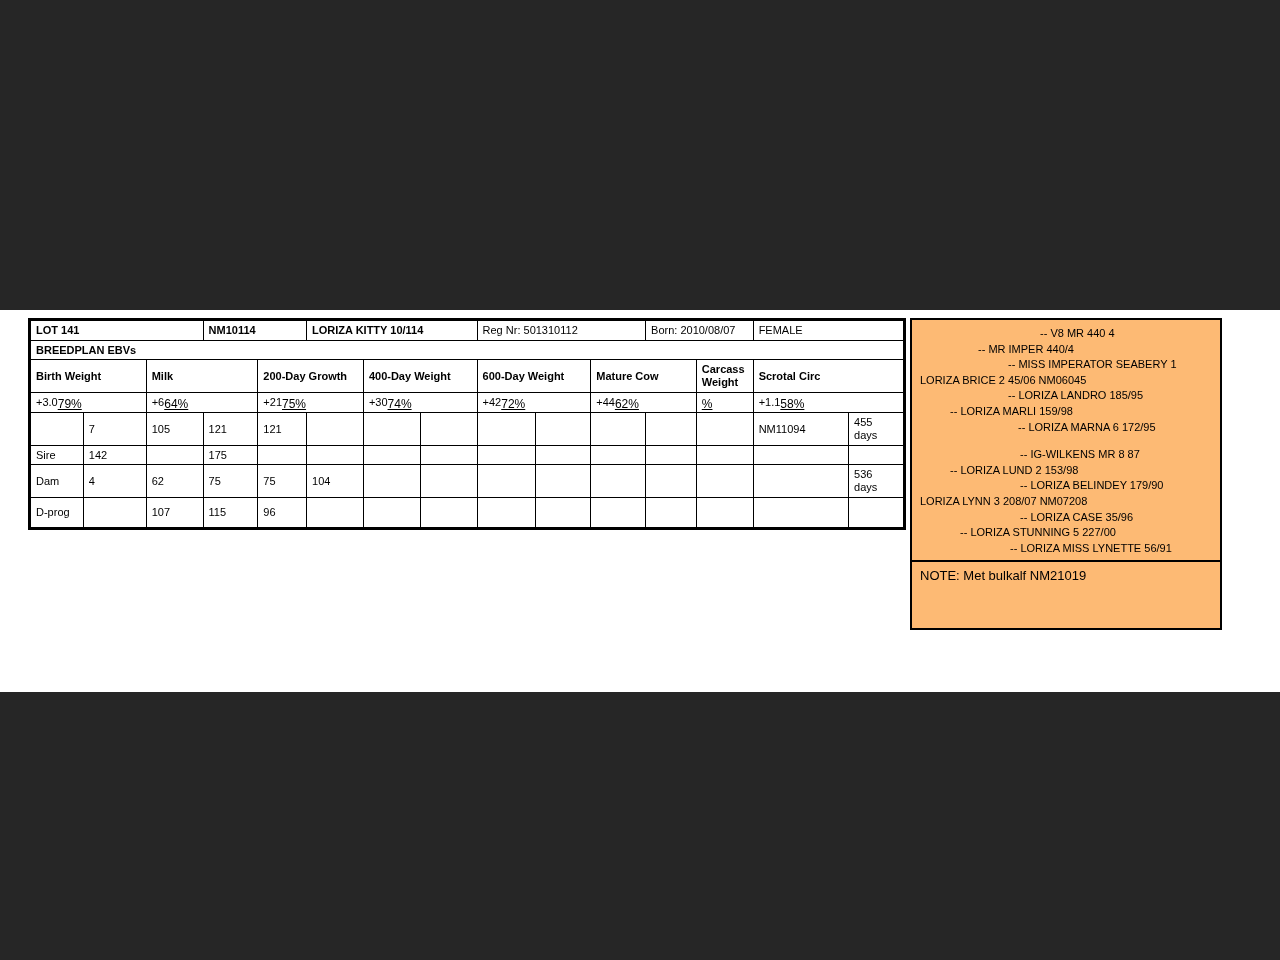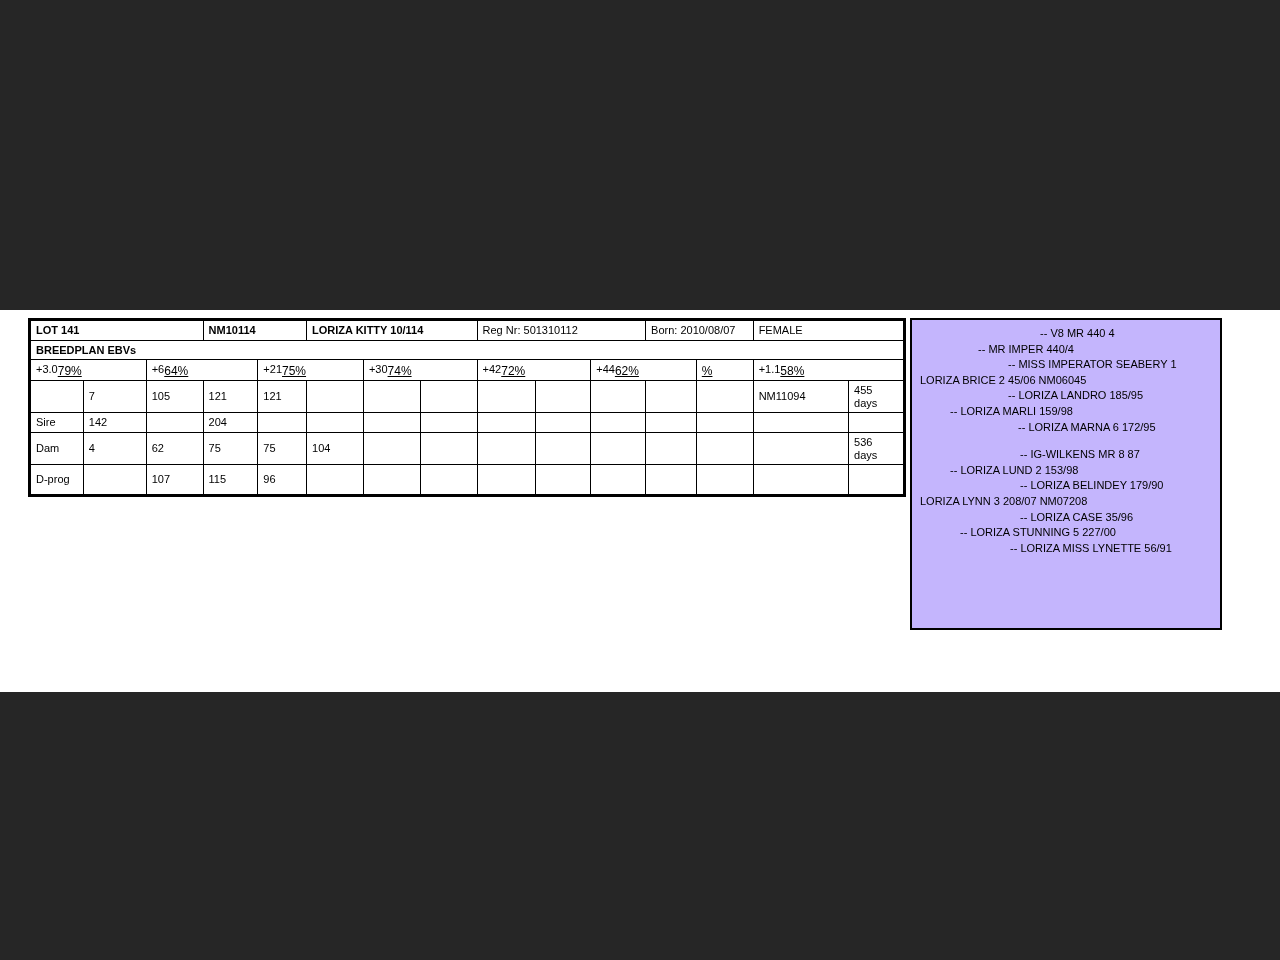--- a/index.html
+++ b/index.html
@@ -31,21 +31,21 @@
     background: #fff;
   }
   .pedigree-box {
     position: absolute;
     left: 910px;
     top: 8px;
     width: 312px;
     height: 312px;
     border: 2px solid #000;
     box-sizing: border-box;
-    background: #c4b5fd;
+    background: #fdba74;
   }
   table.lot {
     border-collapse: collapse;
     width: 100%;
     table-layout: fixed;
   }
   table.lot td {
     border: 1px solid #000;
     padding: 3px 5px;
     font-size: 11px;
@@ -124,20 +124,30 @@
         <td colspan="3" class="t-lot">LORIZA KITTY   10/114</td>
         <td colspan="3" class="t-reg">Reg Nr: 501310112</td>
         <td colspan="2" class="t-reg">Born: 2010/08/07</td>
         <td colspan="2" class="t-reg">FEMALE</td>
       </tr>
 
       <tr>
         <td colspan="15" class="breedplan-title">BREEDPLAN EBVs</td>
       </tr>
 
+      <tr>
+        <td colspan="2" class="hdr">Birth Weight</td>
+        <td colspan="2" class="hdr">Milk</td>
+        <td colspan="2" class="hdr">200-Day Growth</td>
+        <td colspan="2" class="hdr">400-Day Weight</td>
+        <td colspan="2" class="hdr">600-Day Weight</td>
+        <td colspan="2" class="hdr">Mature Cow</td>
+        <td class="hdr">Carcass Weight</td>
+        <td colspan="2" class="hdr">Scrotal Circ</td>
+      </tr>
 
       <tr>
         <td colspan="2" class="val cell-nowrap"><span>+3.0</span><span class="pct">79%</span></td>
         <td colspan="2" class="val cell-nowrap"><span>+6</span><span class="pct">64%</span></td>
         <td colspan="2" class="val cell-nowrap"><span>+21</span><span class="pct">75%</span></td>
         <td colspan="2" class="val cell-nowrap"><span>+30</span><span class="pct">74%</span></td>
         <td colspan="2" class="val cell-nowrap"><span>+42</span><span class="pct">72%</span></td>
         <td colspan="2" class="val cell-nowrap"><span>+44</span><span class="pct">62%</span></td>
         <td class="val cell-nowrap"><span></span><span class="pct">%</span></td>
         <td colspan="2" class="val cell-nowrap"><span>+1.1</span><span class="pct">58%</span></td>
@@ -160,21 +170,21 @@
         <td></td>
         <td></td>
         <td>NM11094</td>
         <td>455 days</td>
       </tr>
 
       <tr>
         <td>Sire</td>
         <td>142</td>
         <td></td>
-        <td>204</td>
+        <td>175</td>
         <td></td>
         <td></td>
         <td></td>
         <td></td>
         <td></td>
         <td></td>
         <td></td>
         <td></td>
         <td></td>
         <td></td>
@@ -232,15 +242,16 @@
       <div style="padding-left:98px">--  LORIZA MARNA 6 172/95</div>
       <div class="spacer"></div>
       <div style="padding-left:100px">--  IG-WILKENS MR 8 87</div>
       <div style="padding-left:30px">--  LORIZA LUND 2 153/98</div>
       <div style="padding-left:100px">--  LORIZA BELINDEY 179/90</div>
       <div class="b">LORIZA LYNN 3  208/07 NM07208</div>
       <div style="padding-left:100px">--  LORIZA CASE 35/96</div>
       <div style="padding-left:40px">--  LORIZA STUNNING 5 227/00</div>
       <div style="padding-left:90px">--  LORIZA MISS LYNETTE 56/91</div>
     </div>
+    <div class="note-box">NOTE: Met bulkalf NM21019</div>
   </div>
 
 </div>
 
 </body></html>

